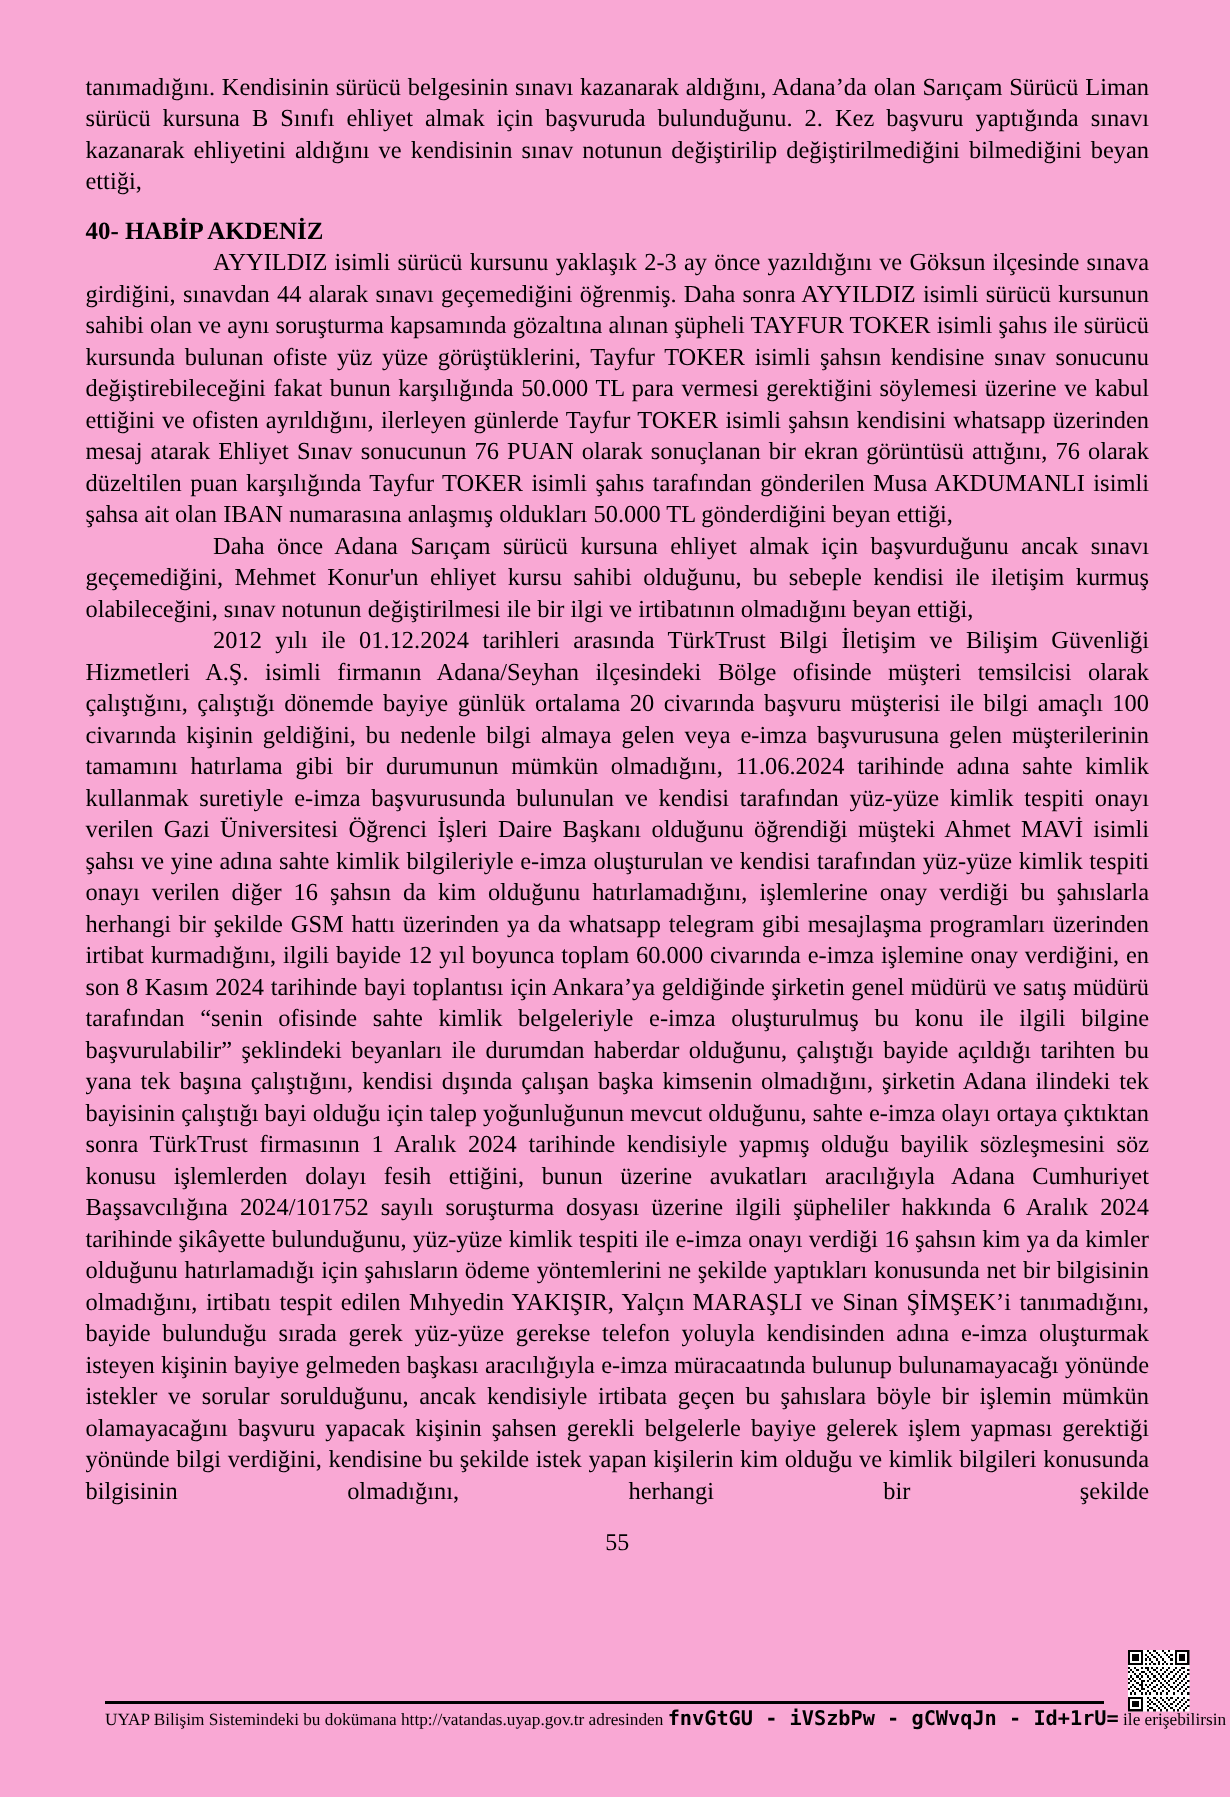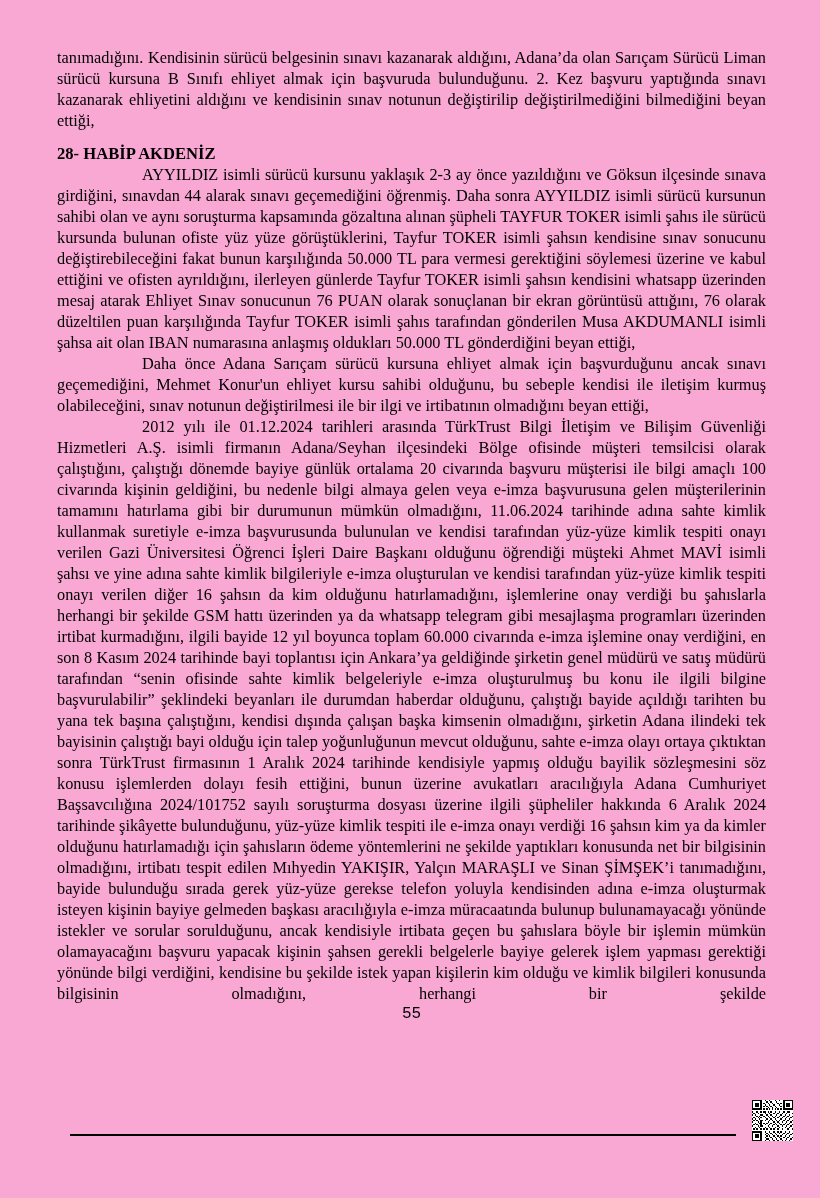--- a/index.html
+++ b/index.html
@@ -23,25 +23,25 @@
   .para.continuation { text-indent: 0; }
   .para.continues-next-page { text-align-last: justify; }
   .heading {
     font-weight: bold;
     font-size: 16.6px;
     margin: 12px 0 0 0;
     text-align: left;
     text-indent: 0;
   }
   .page-number {
+    margin-top: 14px;
     text-align: right;
     text-indent: 0;
     font-size: 16px;
     text-align-last: center;
-    font-family: Liberation Mono, monospace;
   }
   .footer-rule {
     position: absolute;
     left: 70px; top: 1134px; width: 666px;
     border-top: 2px solid #000000;
     height: 0;
   }
   .footer-text {
     position: absolute;
     left: 70px; top: 1138px; width: 690px;
@@ -62,32 +62,33 @@
 </style>
 </head>
 <body>
 
 <div class="page">
 
   <div class="content">
 
     <p class="para continuation">tanımadığını. Kendisinin sürücü belgesinin sınavı kazanarak aldığını, Adana’da olan Sarıçam Sürücü Liman sürücü kursuna B Sınıfı ehliyet almak için başvuruda bulunduğunu. 2. Kez başvuru yaptığında sınavı kazanarak ehliyetini aldığını ve kendisinin sınav notunun değiştirilip değiştirilmediğini bilmediğini beyan ettiği,</p>
 
-    <p class="heading">28- HABİP AKDENİZ</p>
+    <p class="heading">40- HABİP AKDENİZ</p>
     <p class="para">AYYILDIZ isimli sürücü kursunu yaklaşık 2-3 ay önce yazıldığını ve Göksun ilçesinde sınava girdiğini, sınavdan 44 alarak sınavı geçemediğini öğrenmiş. Daha sonra AYYILDIZ isimli sürücü kursunun sahibi olan ve aynı soruşturma kapsamında gözaltına alınan şüpheli TAYFUR TOKER isimli şahıs ile sürücü kursunda bulunan ofiste yüz yüze görüştüklerini, Tayfur TOKER isimli şahsın kendisine sınav sonucunu değiştirebileceğini fakat bunun karşılığında 50.000 TL para vermesi gerektiğini söylemesi üzerine ve kabul ettiğini ve ofisten ayrıldığını, ilerleyen günlerde Tayfur TOKER isimli şahsın kendisini whatsapp üzerinden mesaj atarak Ehliyet Sınav sonucunun 76 PUAN olarak sonuçlanan bir ekran görüntüsü attığını, 76 olarak düzeltilen puan karşılığında Tayfur TOKER isimli şahıs tarafından gönderilen Musa AKDUMANLI isimli şahsa ait olan IBAN numarasına anlaşmış oldukları 50.000 TL gönderdiğini beyan ettiği,</p>
 
     <p class="para">Daha önce Adana Sarıçam sürücü kursuna ehliyet almak için başvurduğunu ancak sınavı geçemediğini, Mehmet Konur'un ehliyet kursu sahibi olduğunu, bu sebeple kendisi ile iletişim kurmuş olabileceğini, sınav notunun değiştirilmesi ile bir ilgi ve irtibatının olmadığını beyan ettiği,</p>
 
     <p class="para continues-next-page">2012 yılı ile 01.12.2024 tarihleri arasında TürkTrust Bilgi İletişim ve Bilişim Güvenliği Hizmetleri A.Ş. isimli firmanın Adana/Seyhan ilçesindeki Bölge ofisinde müşteri temsilcisi olarak çalıştığını, çalıştığı dönemde bayiye günlük ortalama 20 civarında başvuru müşterisi ile bilgi amaçlı 100 civarında kişinin geldiğini, bu nedenle bilgi almaya gelen veya e-imza başvurusuna gelen müşterilerinin tamamını hatırlama gibi bir durumunun mümkün olmadığını, 11.06.2024 tarihinde adına sahte kimlik kullanmak suretiyle e-imza başvurusunda bulunulan ve kendisi tarafından yüz-yüze kimlik tespiti onayı verilen Gazi Üniversitesi Öğrenci İşleri Daire Başkanı olduğunu öğrendiği müşteki Ahmet MAVİ isimli şahsı ve yine adına sahte kimlik bilgileriyle e-imza oluşturulan ve kendisi tarafından yüz-yüze kimlik tespiti onayı verilen diğer 16 şahsın da kim olduğunu hatırlamadığını, işlemlerine onay verdiği bu şahıslarla herhangi bir şekilde GSM hattı üzerinden ya da whatsapp telegram gibi mesajlaşma programları üzerinden irtibat kurmadığını, ilgili bayide 12 yıl boyunca toplam 60.000 civarında e-imza işlemine onay verdiğini, en son 8 Kasım 2024 tarihinde bayi toplantısı için Ankara’ya geldiğinde şirketin genel müdürü ve satış müdürü tarafından “senin ofisinde sahte kimlik belgeleriyle e-imza oluşturulmuş bu konu ile ilgili bilgine başvurulabilir” şeklindeki beyanları ile durumdan haberdar olduğunu, çalıştığı bayide açıldığı tarihten bu yana tek başına çalıştığını, kendisi dışında çalışan başka kimsenin olmadığını, şirketin Adana ilindeki tek bayisinin çalıştığı bayi olduğu için talep yoğunluğunun mevcut olduğunu, sahte e-imza olayı ortaya çıktıktan sonra TürkTrust firmasının 1 Aralık 2024 tarihinde kendisiyle yapmış olduğu bayilik sözleşmesini söz konusu işlemlerden dolayı fesih ettiğini, bunun üzerine avukatları aracılığıyla Adana Cumhuriyet Başsavcılığına 2024/101752 sayılı soruşturma dosyası üzerine ilgili şüpheliler hakkında 6 Aralık 2024 tarihinde şikâyette bulunduğunu, yüz-yüze kimlik tespiti ile e-imza onayı verdiği 16 şahsın kim ya da kimler olduğunu hatırlamadığı için şahısların ödeme yöntemlerini ne şekilde yaptıkları konusunda net bir bilgisinin olmadığını, irtibatı tespit edilen Mıhyedin YAKIŞIR, Yalçın MARAŞLI ve Sinan ŞİMŞEK’i tanımadığını, bayide bulunduğu sırada gerek yüz-yüze gerekse telefon yoluyla kendisinden adına e-imza oluşturmak isteyen kişinin bayiye gelmeden başkası aracılığıyla e-imza müracaatında bulunup bulunamayacağı yönünde istekler ve sorular sorulduğunu, ancak kendisiyle irtibata geçen bu şahıslara böyle bir işlemin mümkün olamayacağını başvuru yapacak kişinin şahsen gerekli belgelerle bayiye gelerek işlem yapması gerektiği yönünde bilgi verdiğini, kendisine bu şekilde istek yapan kişilerin kim olduğu ve kimlik bilgileri konusunda bilgisinin olmadığını, herhangi bir şekilde</p>
 
     <p class="para page-number">55</p>
   </div>
 
   <div class="footer-rule"></div>
 
+  <div class="footer-text"><span>UYAP Bilişim Sistemindeki bu dokümana http://vatandas.uyap.gov.tr adresinden </span><span class="code">fnvGtGU - iVSzbPw - gCWvqJn - Id+1rU=</span><span> ile erişebilirsin</span></div>
 
   <svg class="qr" viewBox="0 0 29 29" shape-rendering="crispEdges" xmlns="http://www.w3.org/2000/svg">
     <rect x="0" y="0" width="29" height="29" fill="#ffffff"></rect>
 
     <rect x="0" y="0" width="7" height="7" fill="#000"></rect>
     <rect x="1" y="1" width="5" height="5" fill="#fff"></rect>
     <rect x="2" y="2" width="3" height="3" fill="#000"></rect>
     <rect x="22" y="0" width="7" height="7" fill="#000"></rect>
     <rect x="23" y="1" width="5" height="5" fill="#fff"></rect>
     <rect x="24" y="2" width="3" height="3" fill="#000"></rect>

